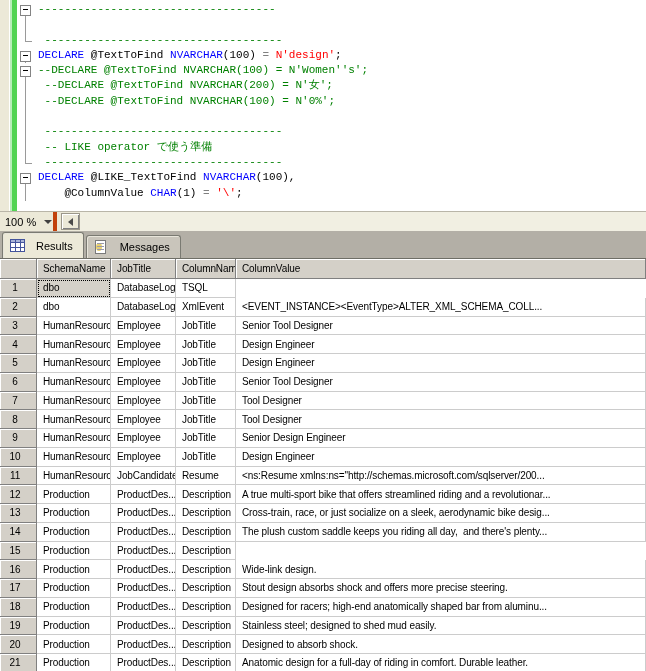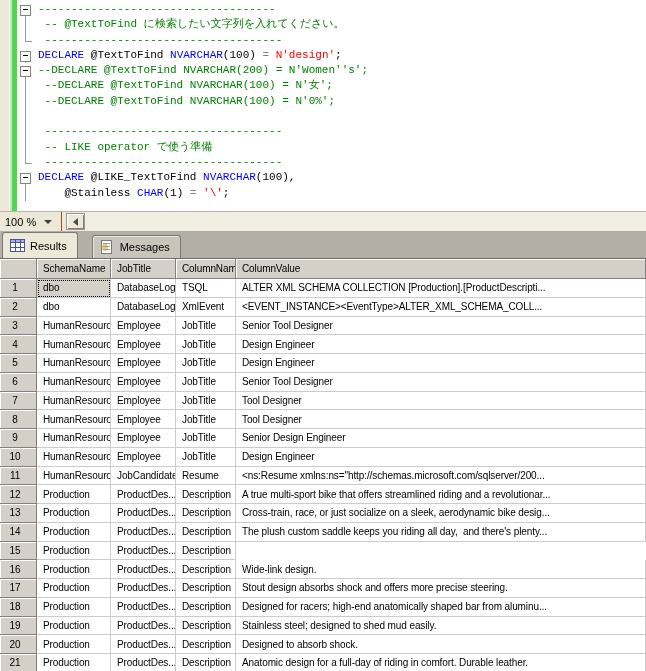--- a/index.html
+++ b/index.html
@@ -20,31 +20,31 @@
   .tok-o{color:#808080;} .tok-p{color:#000000;}
   .obox{position:absolute;left:3px;top:3px;width:9px;height:9px;border:1px solid #848484;background:#fff;}
   .obox::before{content:"";position:absolute;left:2px;top:3px;width:5px;height:1px;background:#000;}
   .ol-box::after{content:"";position:absolute;left:8px;top:14px;bottom:0;width:1px;background:#9a9a9a;}
   .ol-v::before{content:"";position:absolute;left:8px;top:0;bottom:0;width:1px;background:#9a9a9a;}
   .ol-l::before{content:"";position:absolute;left:8px;top:0;height:9px;width:1px;background:#9a9a9a;}
   .ol-l::after{content:"";position:absolute;left:8px;top:8px;width:7px;height:1px;background:#9a9a9a;}
 
   
   .editor-hbar{height:19px;background:#ECE9D8;border-top:1px solid #B9B5A8;display:flex;align-items:center;}
-  .zoom-combo{display:flex;align-items:center;height:100%;padding:0 9px 0 5px;border-right:1px solid #c2410c;}
+  .zoom-combo{display:flex;align-items:center;height:100%;padding:0 1px 0 5px;border-right:4px solid #c2410c;}
   .zoom-text{font-size:11px;color:#000;margin-right:8px;}
   .dd-arrow{width:0;height:0;border-left:4px solid transparent;border-right:4px solid transparent;border-top:4px solid #404040;}
   .hscroll-btn{width:17px;height:15px;margin-left:4px;background:#ECE9D8;display:flex;align-items:center;justify-content:center;
                box-shadow:inset 1px 1px 0 #fff, inset -1px -1px 0 #808080;border:1px solid #9b978a;}
   .left-tri{width:0;height:0;border-top:4px solid transparent;border-bottom:4px solid transparent;border-right:5px solid #4a4a4a;}
   .hscroll-track{flex:1;height:100%;background:#F1EFE2;}
 
   
   .tab-strip{height:27px;background:#B3AFA6;display:flex;align-items:flex-end;padding-left:2px;box-sizing:border-box;}
-  .tab{display:flex;align-items:center;gap:5px;height:22px;padding:0 10px 0 6px;margin-right:14px;
+  .tab{display:flex;align-items:center;gap:11px;height:22px;padding:0 10px 0 6px;margin-right:2px;
        background:#C9C5BB;border:1px solid #7a7a72;border-bottom:none;border-radius:3px 3px 0 0;
        box-shadow:inset 1px 1px 0 #e8e5da;font-size:11px;color:#000;}
   .tab.active{background:#ECE9D8;height:25px;}
   .tab-icon{display:inline-flex;width:16px;height:15px;align-items:center;justify-content:center;}
 
   
   .grid{height:414px;background:#fff;overflow:hidden;border-top:1px solid #6e6e66;}
   .g-header,.g-row{display:grid;grid-template-columns:37px 74px 65px 60px 1fr;}
   .g-header{height:20px;}
   .g-row{height:18.76px;}
@@ -70,41 +70,40 @@
     <div class="change-bar"></div>
     <div id="code-lines" class="code-lines">
         <div class="code-line">
           <div class="ol ol-box">
             <i class="obox"></i>
           </div>
           <span class="ctext"><span class="tok-c">------------------------------------</span></span>
         </div>
         <div class="code-line">
           <div class="ol ol-v"></div>
-          <span class="ctext"><span class="tok-c"> -- @TextToFind に検索したい文字列を入れてください。</span></span>
         </div>
         <div class="code-line">
           <div class="ol ol-l"></div>
           <span class="ctext"><span class="tok-c"> ------------------------------------</span></span>
         </div>
         <div class="code-line">
           <div class="ol ol-box">
             <i class="obox"></i>
           </div>
           <span class="ctext"><span class="tok-k">DECLARE</span><span class="tok-p"> @TextToFind </span><span class="tok-k">NVARCHAR</span><span class="tok-p">(100) </span><span class="tok-o">= </span><span class="tok-s">N'design'</span><span class="tok-p">;</span></span>
         </div>
         <div class="code-line">
           <div class="ol ol-box">
             <i class="obox"></i>
           </div>
-          <span class="ctext"><span class="tok-c">--DECLARE @TextToFind NVARCHAR(200) = N'Women''s';</span></span>
-        </div>
-        <div class="code-line">
-          <div class="ol ol-v"></div>
-          <span class="ctext"><span class="tok-c"> --DECLARE @TextToFind NVARCHAR(100) = N'女';</span></span>
+          <span class="ctext"><span class="tok-c">--DECLARE @TextToFind NVARCHAR(100) = N'Women''s';</span></span>
+        </div>
+        <div class="code-line">
+          <div class="ol ol-v"></div>
+          <span class="ctext"><span class="tok-c"> --DECLARE @TextToFind NVARCHAR(200) = N'女';</span></span>
         </div>
         <div class="code-line">
           <div class="ol ol-v"></div>
           <span class="ctext"><span class="tok-c"> --DECLARE @TextToFind NVARCHAR(100) = N'0%';</span></span>
         </div>
         <div class="code-line">
           <div class="ol ol-v"></div>
           <span class="ctext"></span>
         </div>
         <div class="code-line">
@@ -120,21 +119,21 @@
           <span class="ctext"><span class="tok-c"> ------------------------------------</span></span>
         </div>
         <div class="code-line">
           <div class="ol ol-box">
             <i class="obox"></i>
           </div>
           <span class="ctext"><span class="tok-k">DECLARE</span><span class="tok-p"> @LIKE_TextToFind </span><span class="tok-k">NVARCHAR</span><span class="tok-p">(100),</span></span>
         </div>
         <div class="code-line">
           <div class="ol ol-v"></div>
-          <span class="ctext"><span class="tok-p">    @Stainless </span><span class="tok-k">CHAR</span><span class="tok-p">(1) </span><span class="tok-o">= </span><span class="tok-s">'\'</span><span class="tok-p">;</span></span>
+          <span class="ctext"><span class="tok-p">    @ColumnValue </span><span class="tok-k">CHAR</span><span class="tok-p">(1) </span><span class="tok-o">= </span><span class="tok-s">'\'</span><span class="tok-p">;</span></span>
         </div>
       </div>
   </div>
 
   <div class="editor-hbar">
     <div class="zoom-combo">
       <span class="zoom-text">100 %</span>
       <span class="dd-arrow"></span>
     </div>
     <div class="hscroll-btn">
@@ -177,21 +176,20 @@
         <div class="gh-cell">JobTitle</div>
         <div class="gh-cell">ColumnName</div>
         <div class="gh-cell">ColumnValue</div>
       </div>
     <div id="grid-body">
         <div class="g-row">
           <div class="g-num">1</div>
           <div class="g-cell sel">dbo</div>
           <div class="g-cell">DatabaseLog</div>
           <div class="g-cell">TSQL</div>
-          <div class="g-cell">ALTER XML SCHEMA COLLECTION [Production].[ProductDescripti...</div>
         </div>
         <div class="g-row">
           <div class="g-num">2</div>
           <div class="g-cell">dbo</div>
           <div class="g-cell">DatabaseLog</div>
           <div class="g-cell">XmlEvent</div>
           <div class="g-cell">&lt;EVENT_INSTANCE&gt;&lt;EventType&gt;ALTER_XML_SCHEMA_COLL...</div>
         </div>
         <div class="g-row">
           <div class="g-num">3</div>

